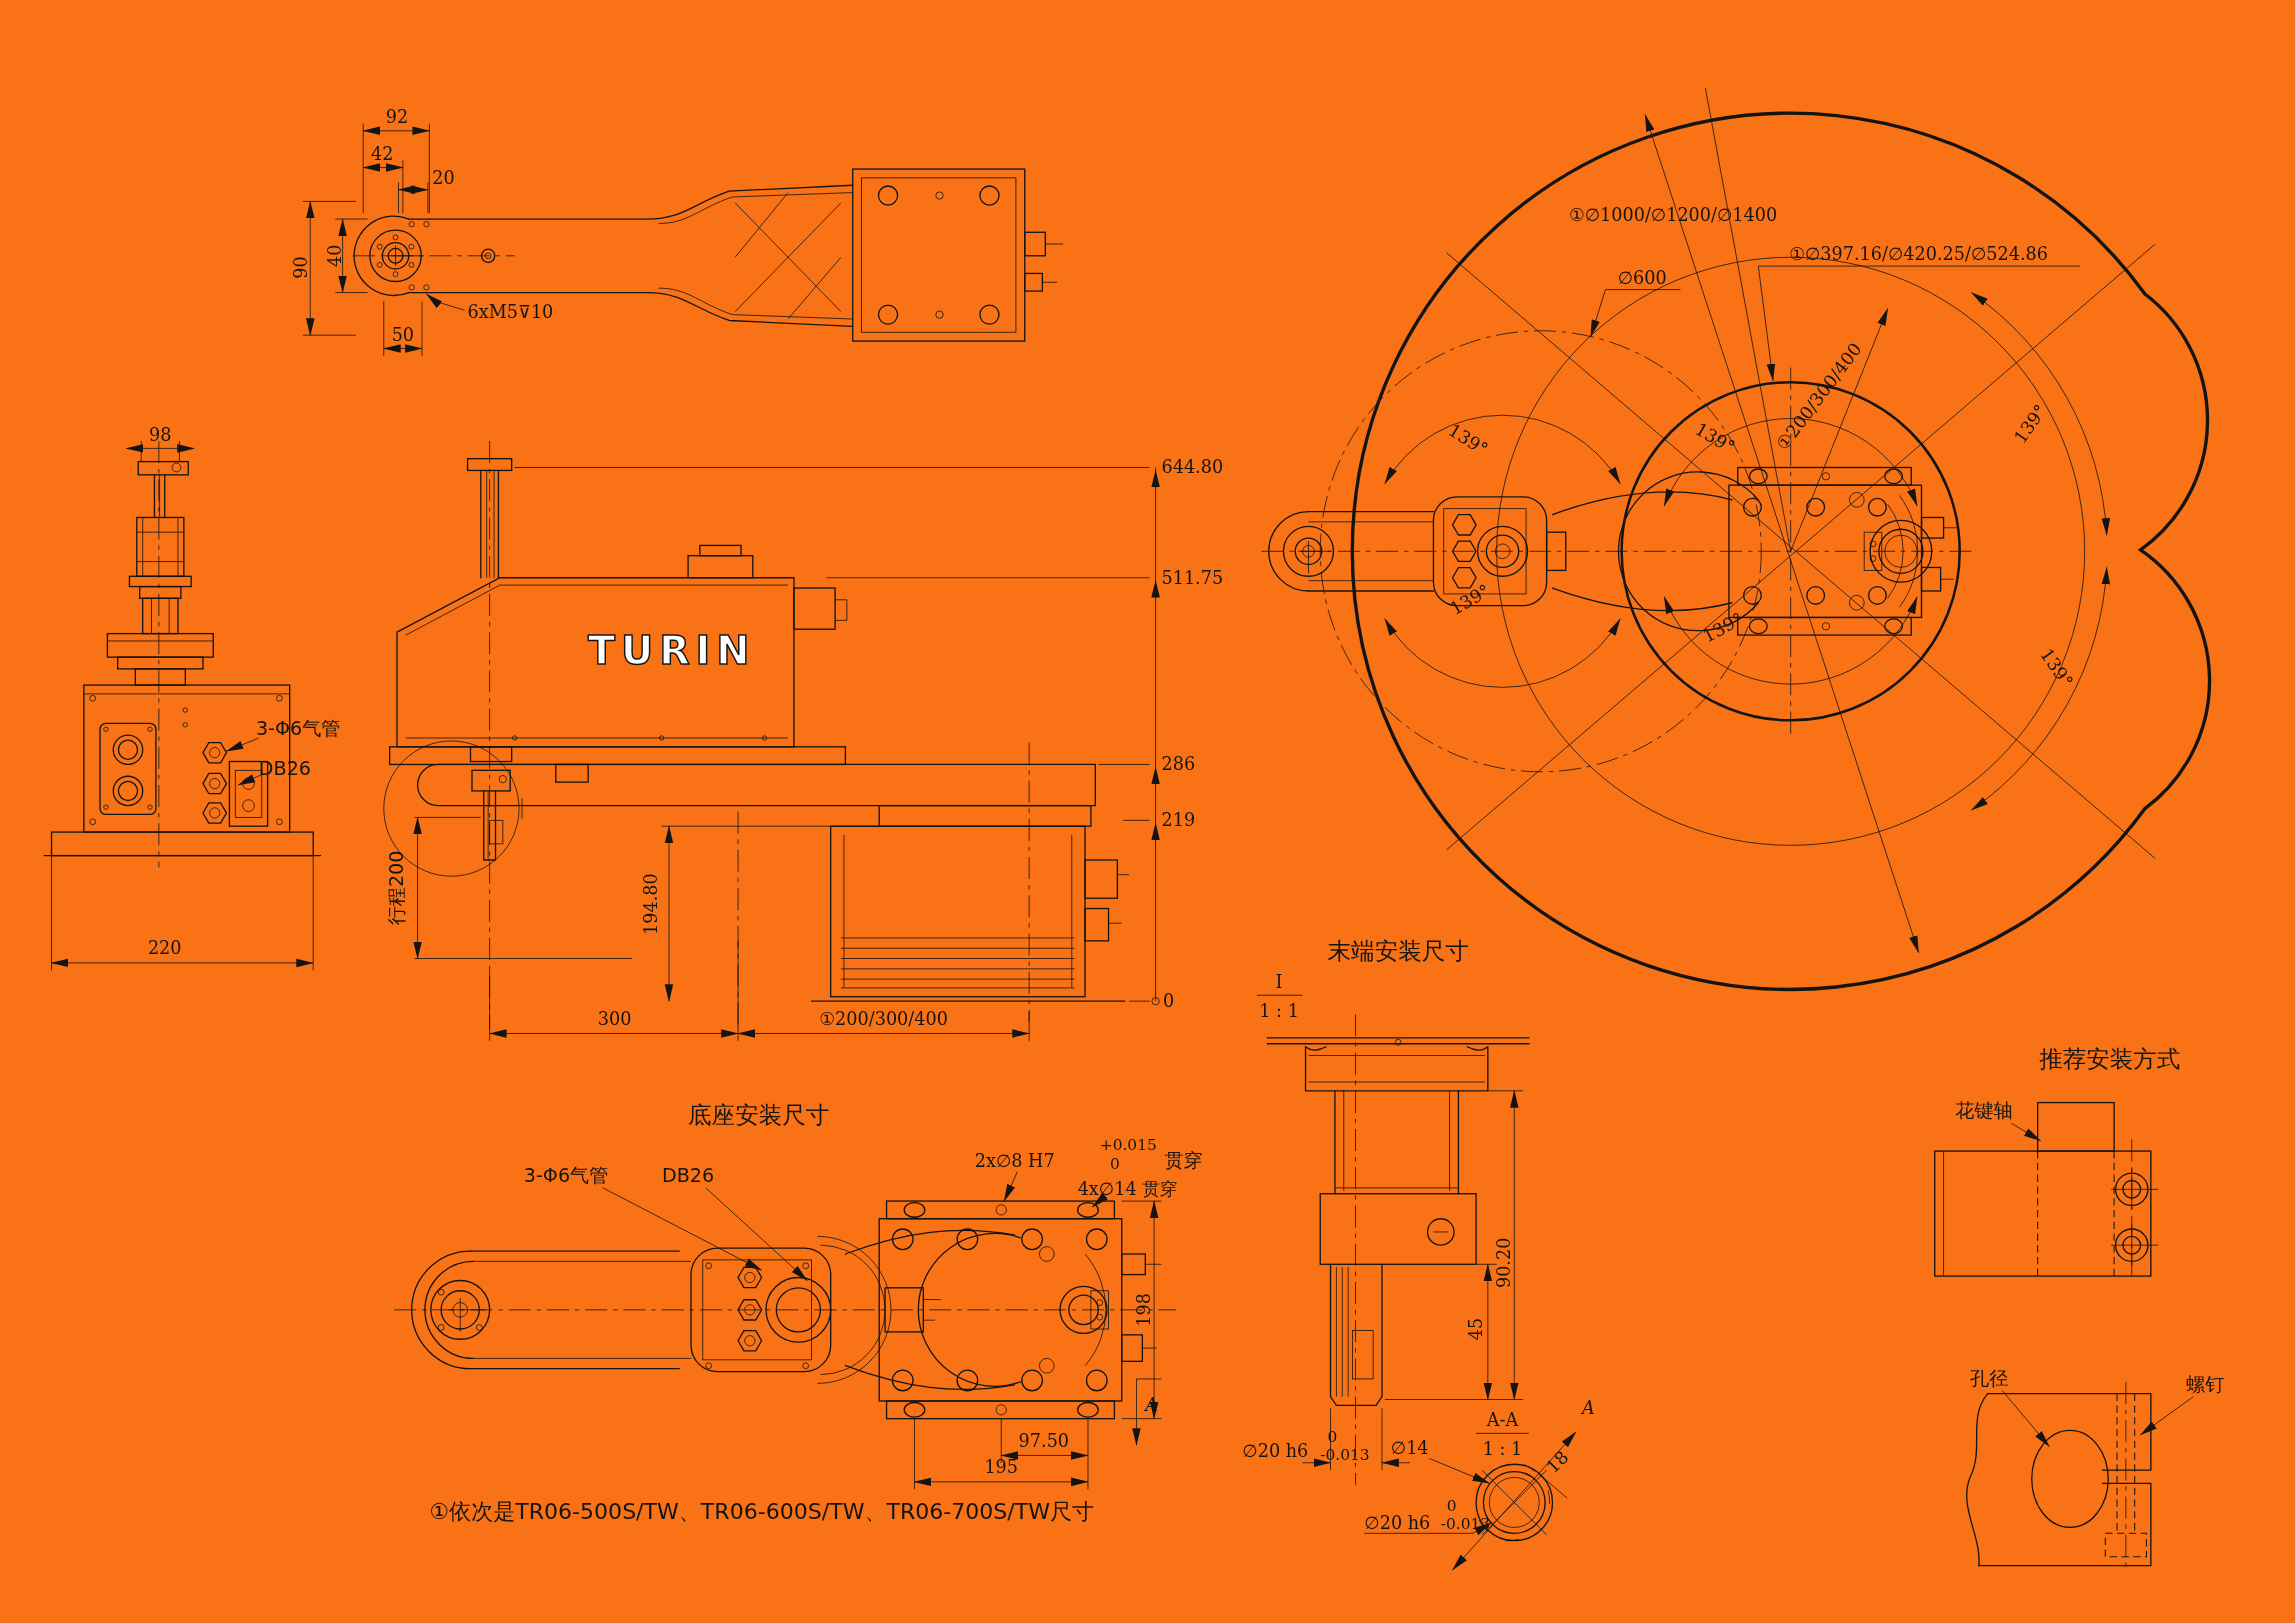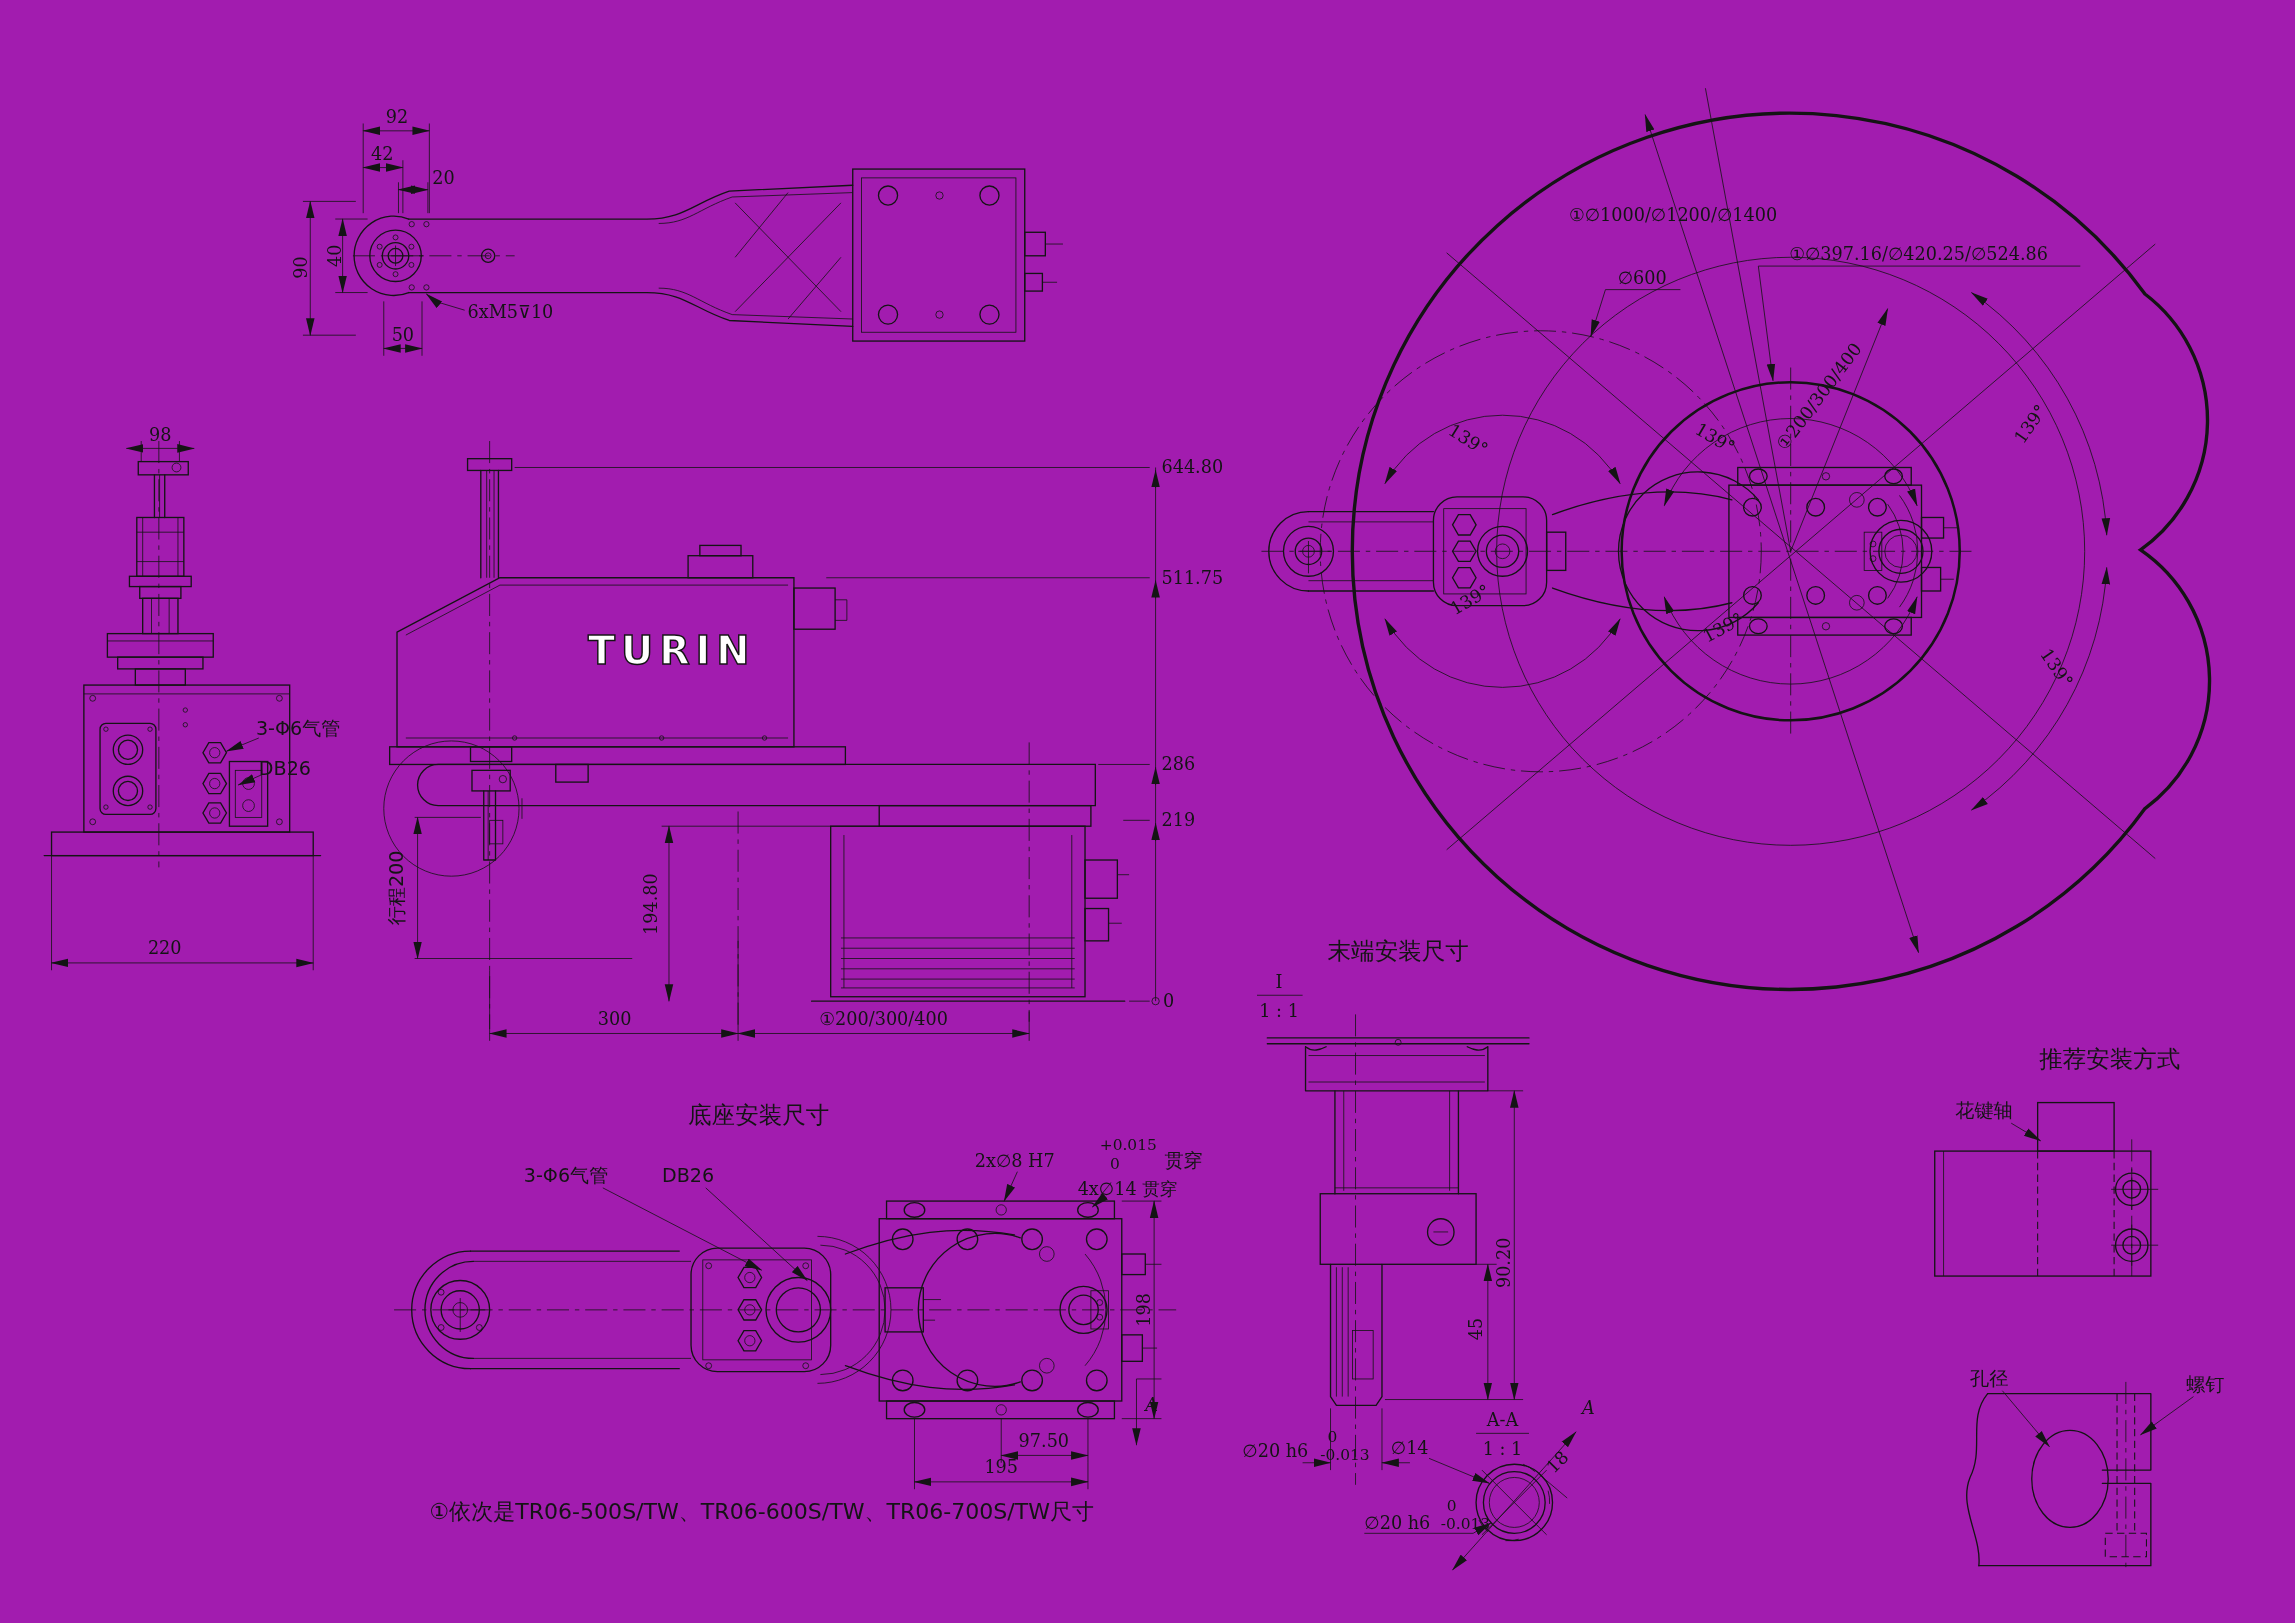--- a/index.html
+++ b/index.html
@@ -1,16 +1,16 @@
 <!DOCTYPE html>
 <html style="font-size:9.8px"><head>
 <meta charset="utf-8">
 <style>
   html,body{margin:0;padding:0;background:#ffffff;}
-  #sheet{position:relative;width:2295px;height:1623px;background:#a21caf;overflow:hidden;}
+  #sheet{position:relative;width:2295px;height:1623px;background:#f97316;overflow:hidden;}
   svg{display:block;}
   .ln{fill:none;stroke:#141414;stroke-width:.9;stroke-linecap:round;}
   .thk{fill:none;stroke:#141414;stroke-width:2.3;}
   .bld{fill:none;stroke:#141414;stroke-width:1.7;}
   .thin{fill:none;stroke:#141414;stroke-width:.55;}
   .cl{fill:none;stroke:#141414;stroke-width:.55;stroke-dasharray:15 4 3 4;}
   .dsh{fill:none;stroke:#141414;stroke-width:.7;stroke-dasharray:5 3;}
   .t{font-family:"DejaVu Serif",serif;font-size:12px;fill:#141414;}
   .ts{font-family:"DejaVu Serif",serif;font-size:10.5px;fill:#141414;}
   .zh{font-family:"DejaVu Sans","DejaVu Serif",sans-serif;font-size:13px;fill:#141414;}

